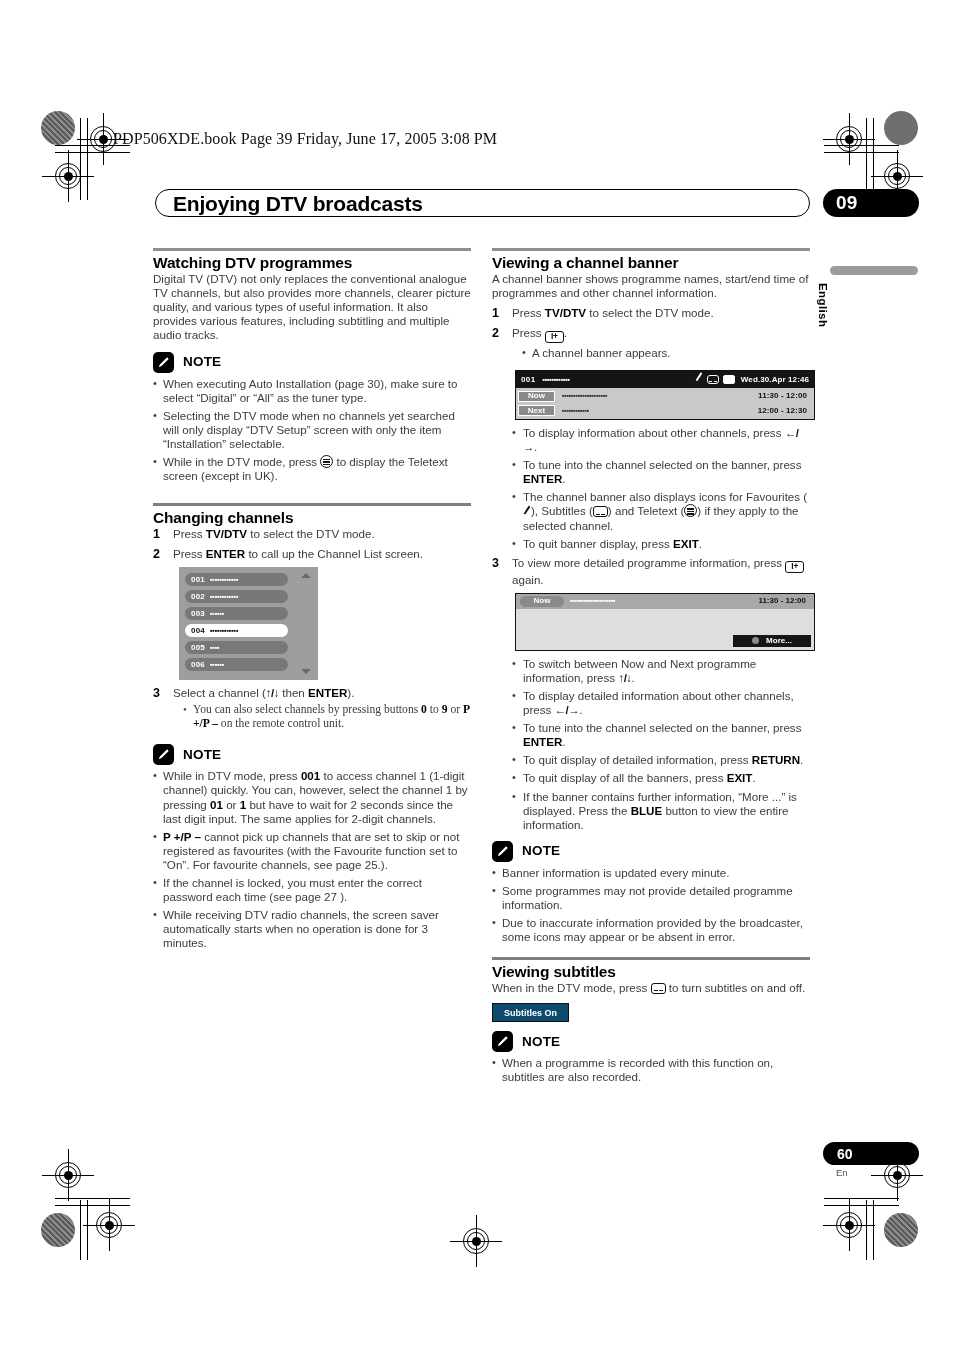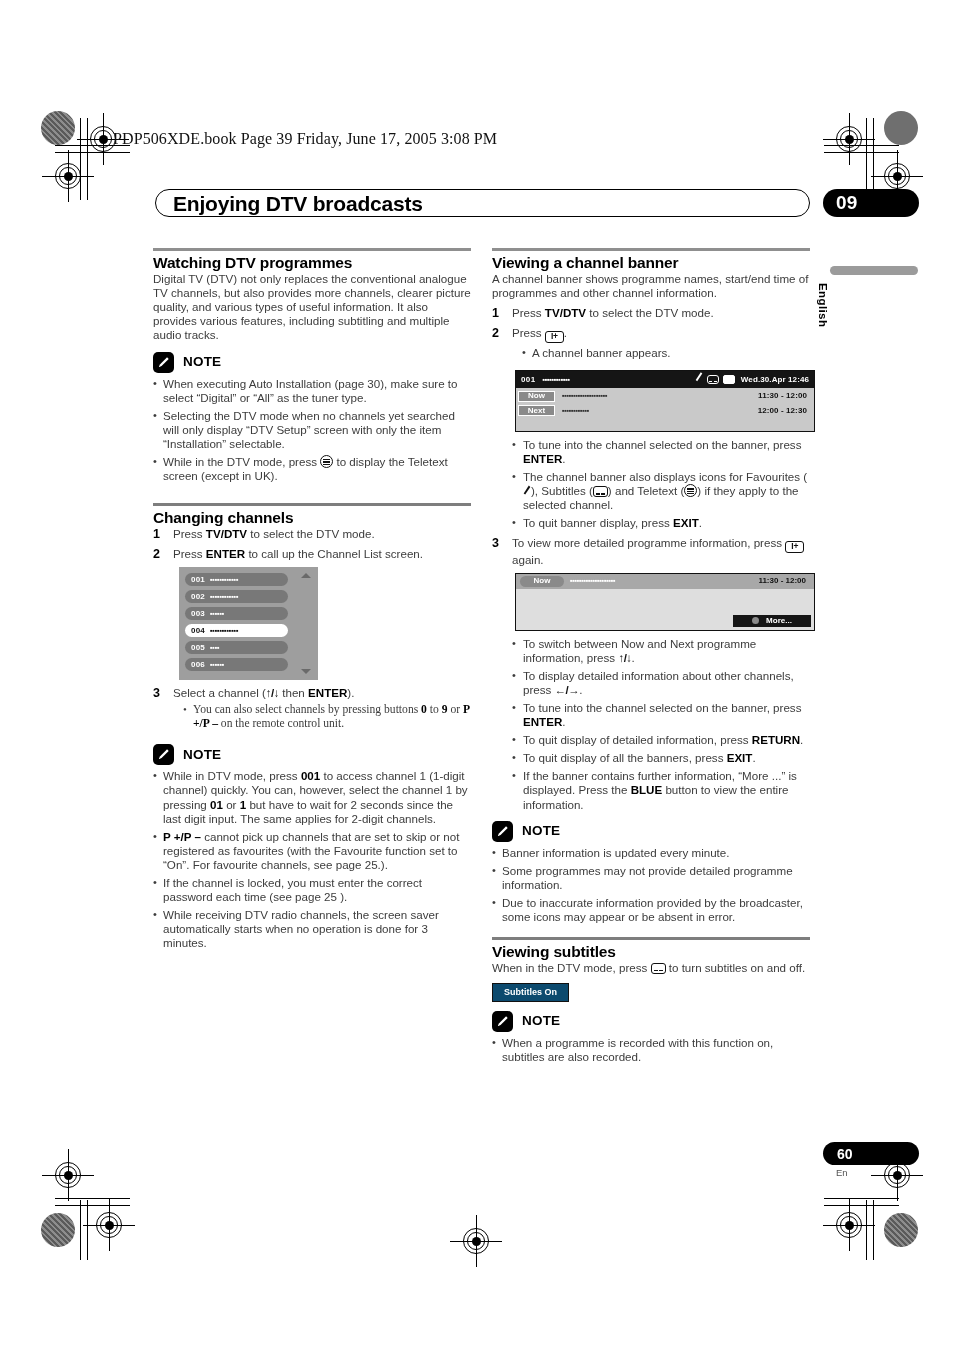--- a/index.html
+++ b/index.html
@@ -243,21 +243,21 @@
   .banner-top .nm { margin-left: 7px; font-size: 7.5px; letter-spacing: -.4px; }
   .banner-top .sp { flex: 1; }
   .banner-top .icos { display: flex; align-items: center; gap: 4px; margin-right: 6px; }
   .banner-top .dt { letter-spacing: .1px; }
   .banner-rows { background: #c9c9c9; padding: 1.5px 2px; }
   .banner-row {
     height: 13px; display: flex; align-items: center;
     font-size: 8px; font-weight: bold; color: #111;
     margin-bottom: 1.5px;
   }
-  .banner-row:last-child { margin-bottom: 12px; }
+  .banner-row:last-child { margin-bottom: 0; }
   .banner-row .tag {
     width: 37px; height: 11px; background: #8a8a8a; color: #fff;
     border: 1px solid #fff; box-sizing: border-box;
     font-size: 8px; display: flex; align-items: center; justify-content: center;
     flex: 0 0 37px;
   }
   .banner-row .dots { margin-left: 7px; font-size: 7.5px; letter-spacing: -.4px; color: #333; }
   .banner-row .sp { flex: 1; }
   .banner-row .tm { margin-right: 5px; letter-spacing: .1px; }
 
@@ -468,21 +468,21 @@
       <svg class="pen" viewBox="0 0 16 16">
         <path d="M12.4 1.6 L14.4 3.6 L5.6 12.4 L2.4 13.6 L3.6 10.4 Z" fill="#fff"></path>
         <path d="M2.6 13.4 L4.2 12.8 L3.2 11.8 Z" fill="#fff"></path>
       </svg>
     </div>
     <div class="note-title">NOTE</div>
   </div>
   <ul class="bl">
     <li><span>While in DTV mode, press </span><b>001</b><span> to access channel 1 (1-digit channel) quickly. You can, however, select the channel 1 by pressing </span><b>01</b><span> or </span><b>1</b><span> but have to wait for 2 seconds since the last digit input. The same applies for 2-digit channels.</span></li>
     <li><b>P +/P –</b><span> cannot pick up channels that are set to skip or not registered as favourites (with the Favourite function set to “On”. For favourite channels, see page 25.).</span></li>
-    <li>If the channel is locked, you must enter the correct password each time (see page 25 ).</li>
+    <li>If the channel is locked, you must enter the correct password each time (see page 27 ).</li>
     <li>While receiving DTV radio channels, the screen saver automatically starts when no operation is done for 3 minutes.</li>
   </ul>
 
 </div>
 
 <div class="col right">
 
   <div class="rule"></div>
   <h2 class="sec">Viewing a channel banner</h2>
   <p class="body">A channel banner shows programme names, start/end time of programmes and other channel information.</p>
@@ -531,20 +531,21 @@
       <div class="banner-row">
         <span class="tag">Next</span>
         <span class="dots">▪▪▪▪▪▪▪▪▪▪▪▪</span>
         <span class="sp"></span>
         <span class="tm">12:00 - 12:30</span>
       </div>
     </div>
   </div>
 
   <ul class="bl indent">
+    <li><span>To display information about other channels, press </span><span class="arr">←/→</span>.</li>
     <li><span>To tune into the channel selected on the banner, press </span><b>ENTER</b>.</li>
     <li><span>The channel banner also displays icons for Favourites (</span><span><svg width="8" height="11" viewBox="0 0 8 11" style="vertical-align:-1px">
             <path d="M5.8 0.6 L7.3 1.9 L2.2 9.6 L0.7 8.4 Z" fill="#111"></path>
           </svg></span><span>), Subtitles (</span><span class="gl gl-sub"><i></i><i></i></span><span>) and Teletext (</span><span class="gl gl-teletext"><i></i><i></i><i></i></span><span>) if they apply to the selected channel.</span></li>
     <li><span>To quit banner display, press </span><b>EXIT</b>.</li>
   </ul>
 
   <div class="step" style="margin-top:5px;">
     <div class="num">3</div>
     <div class="txt"><span>To view more detailed programme information, press </span><span class="gl gl-info">I+</span><span> again.</span></div>

